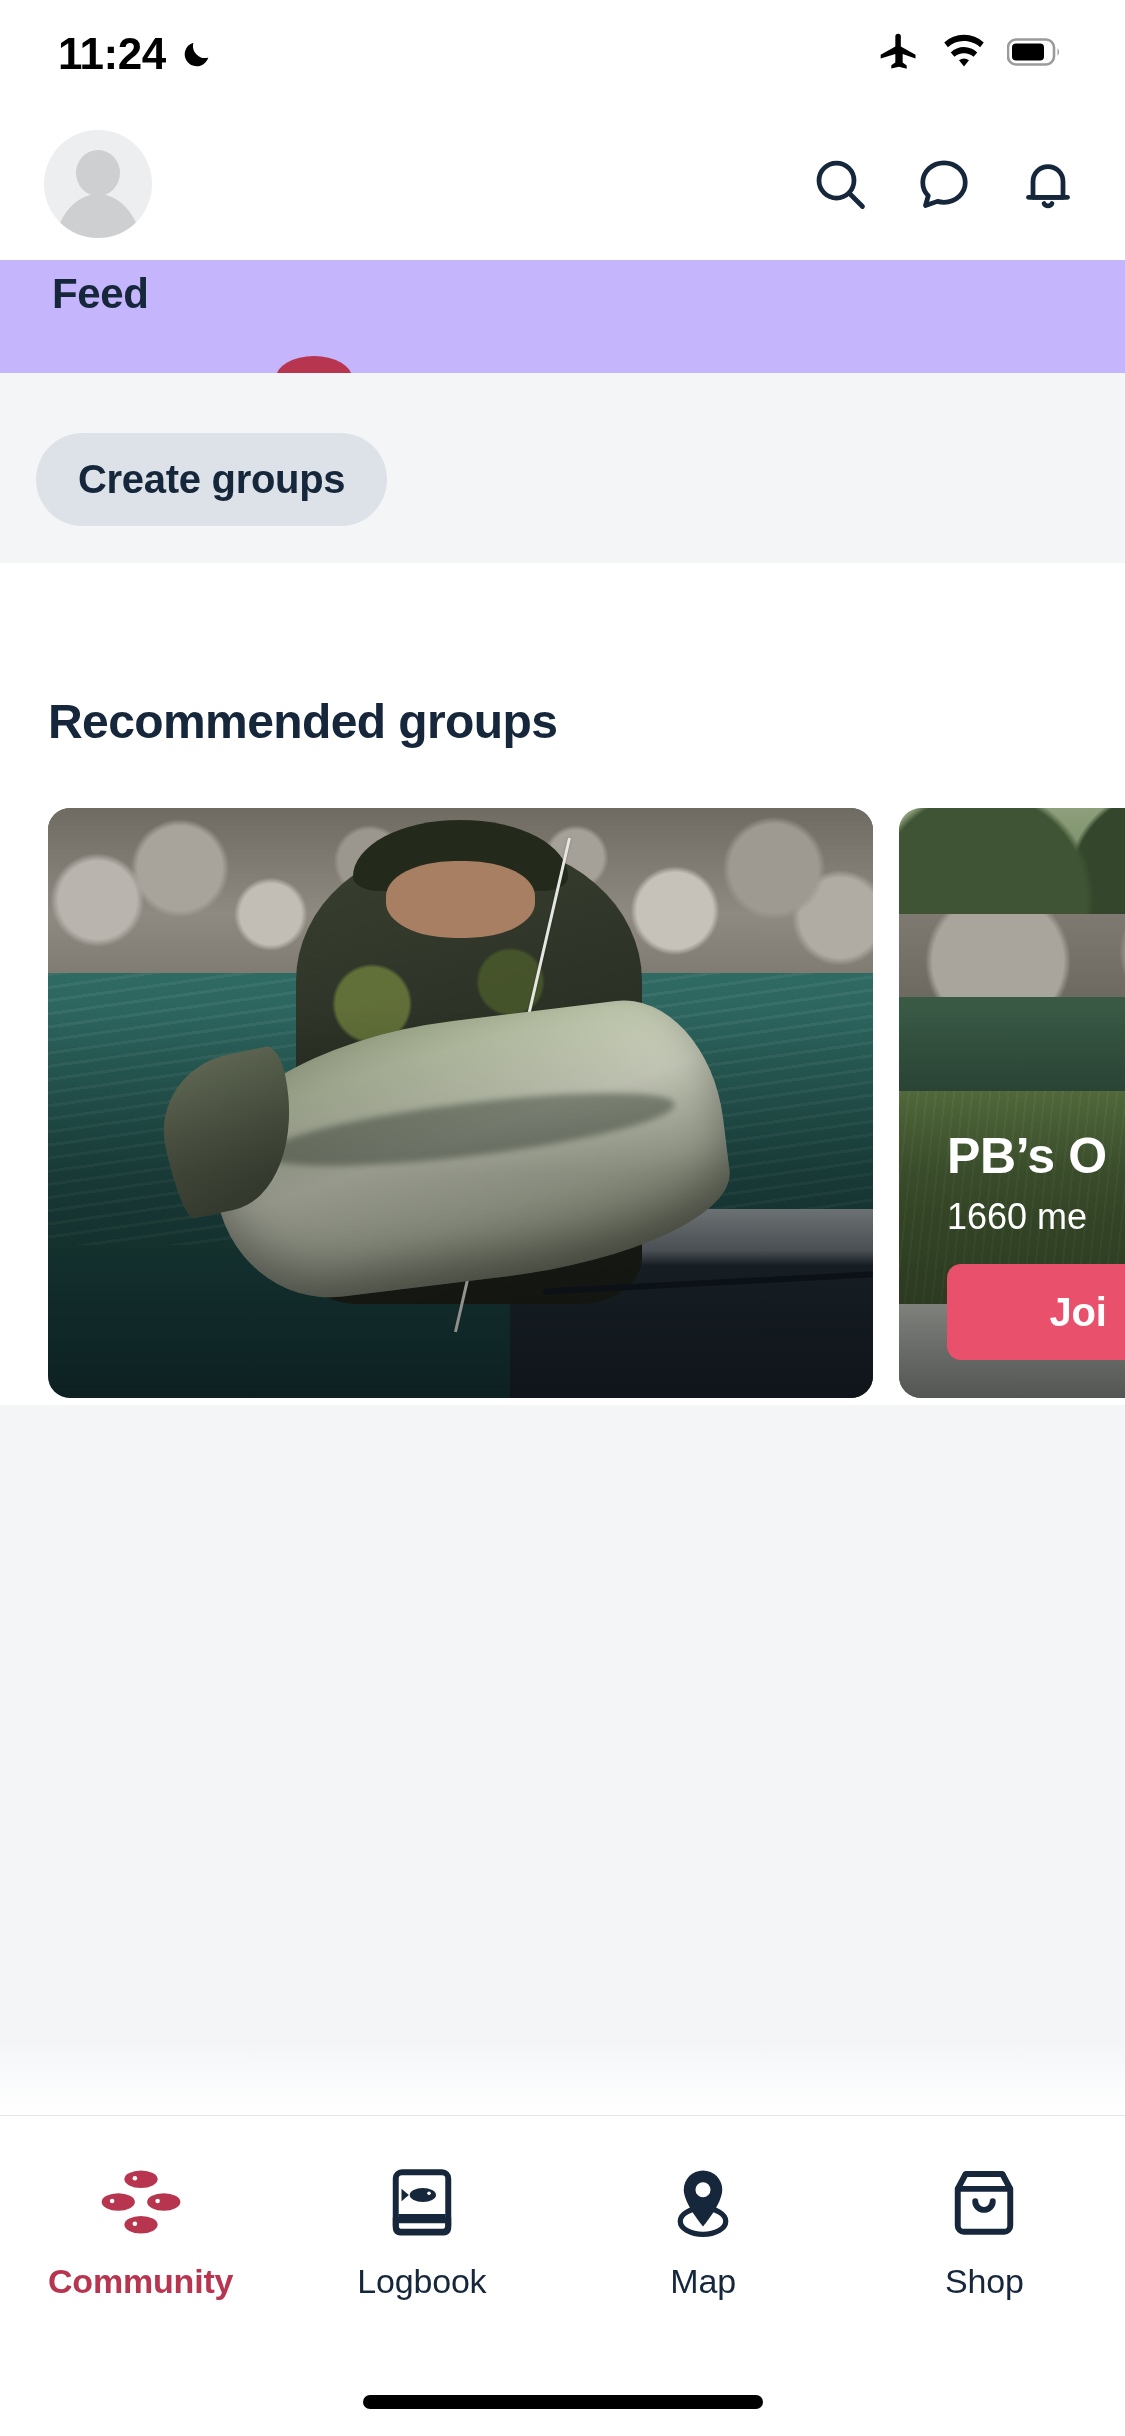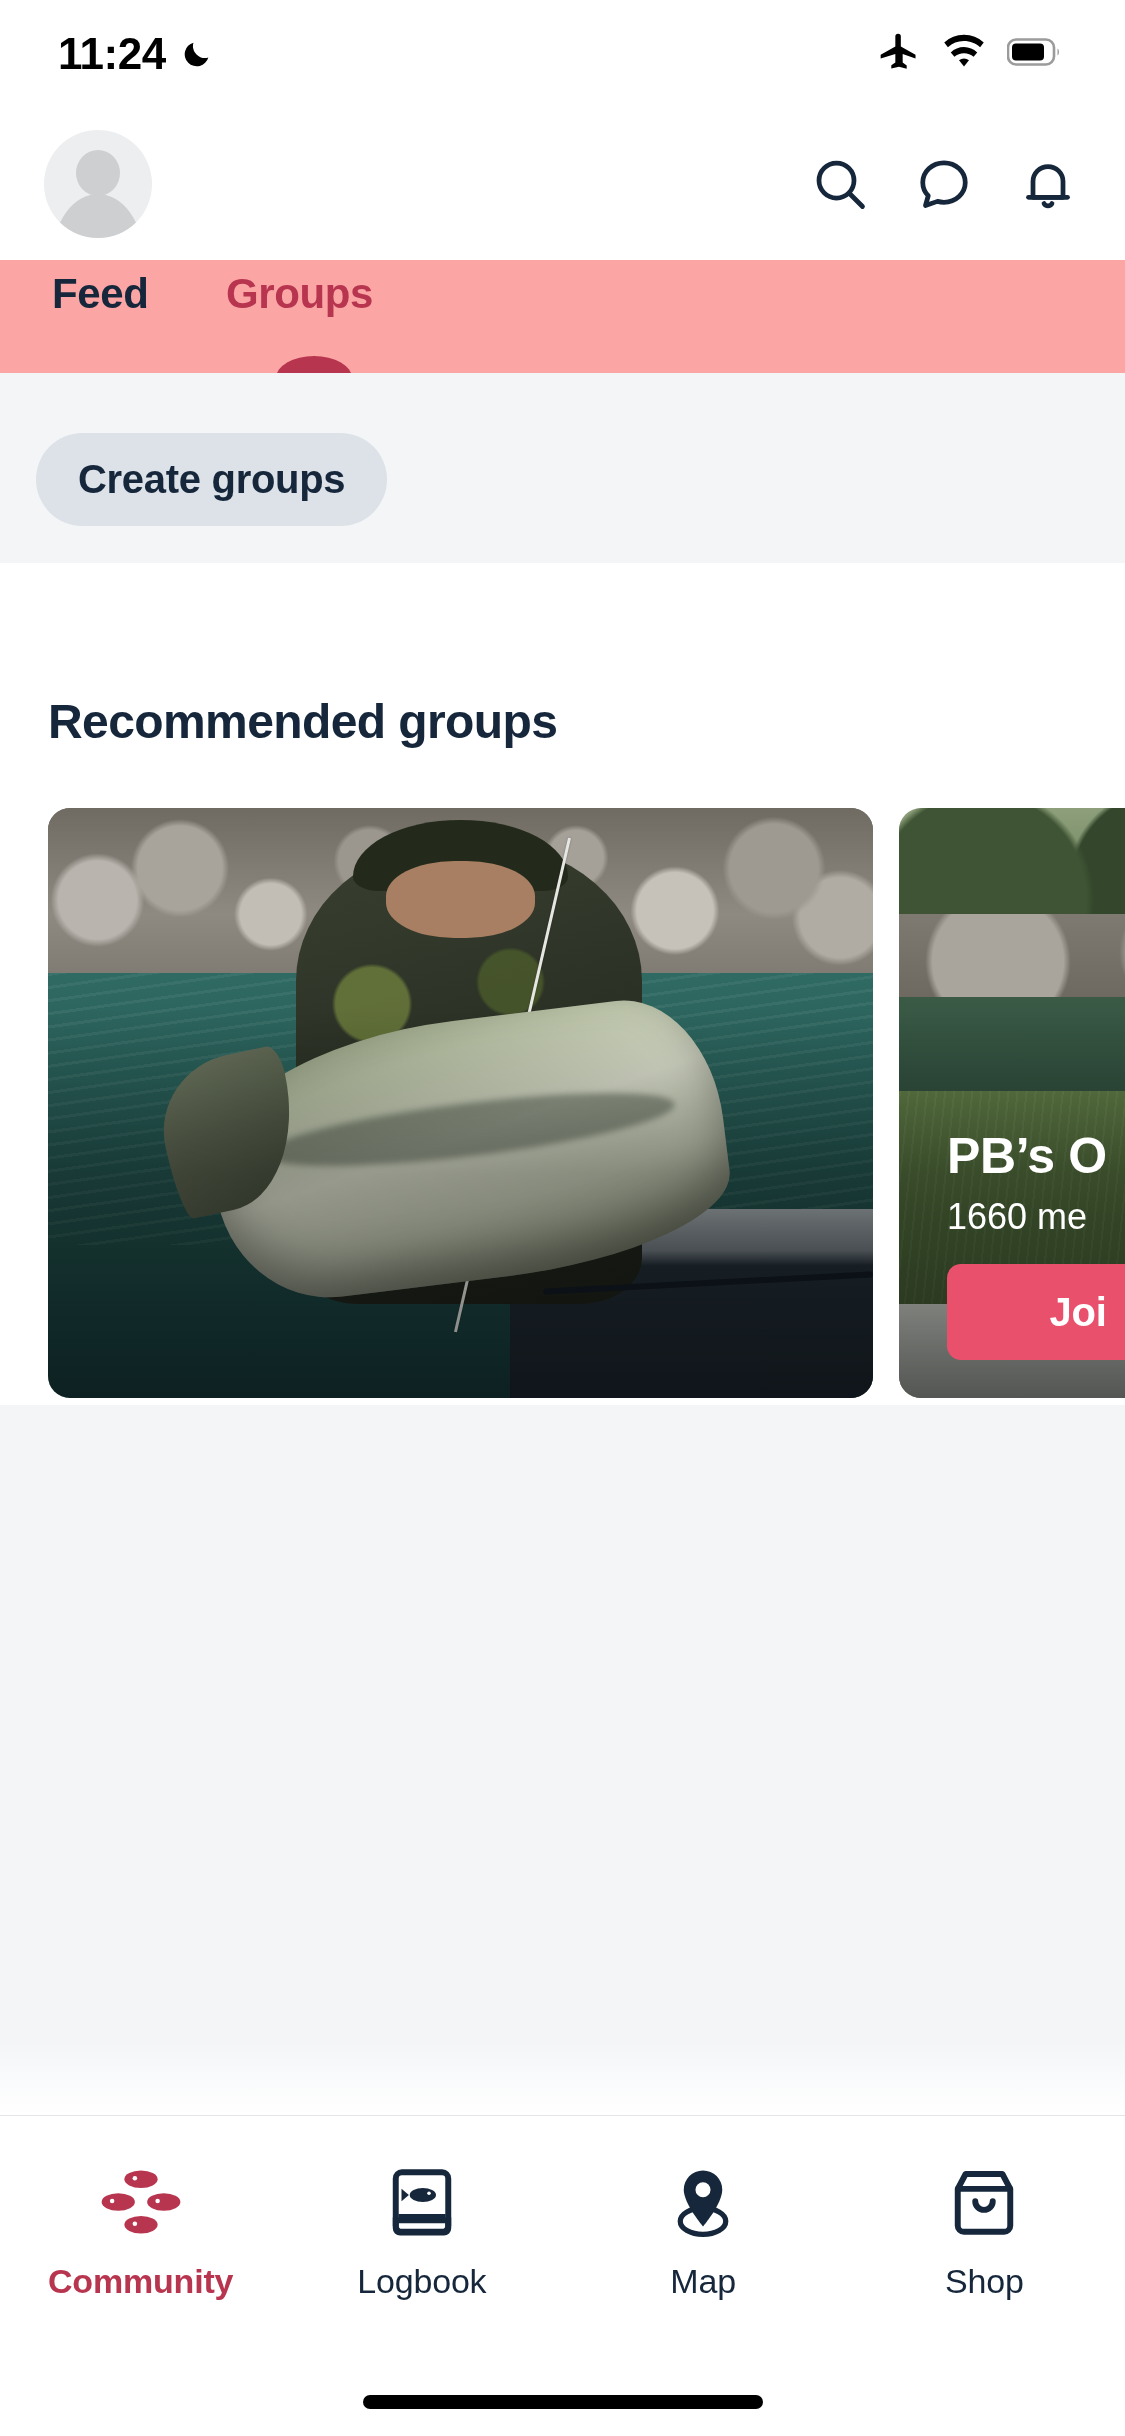--- a/index.html
+++ b/index.html
@@ -41,21 +41,21 @@
     position:absolute; left:50%; bottom:-18px; transform:translateX(-50%);
     width:90px; height:62px; border-radius:50% 50% 0 0 / 100% 100% 0 0;
     background:#cdcfd1;
   }
   .hdr-icons { display:flex; align-items:center; gap:42px; }
   .hdr-icon { width:62px; height:62px; display:flex; align-items:center; justify-content:center; }
 
   
   .tabs {
     position:absolute; top:260px; left:0; width:1125px; height:113px;
-    background:#fca5a5; overflow:hidden;
+    background:#c4b5fd; overflow:hidden;
   }
   .tab {
     position:absolute; top:0; height:113px;
     display:flex; align-items:flex-start; padding-top:10px;
     font-size:42px; font-weight:700; letter-spacing:-0.4px;
   }
   .tab-feed { left:52px; color:#16273c; }
   .tab-groups { left:226px; color:#b8354f; }
   .tab-indicator {
     position:absolute; left:276px; top:356px;
@@ -321,21 +321,20 @@
           <path d="M6 17.3V11a6 6 0 0 1 12 0v6.3z"></path>
           <line x1="4.2" y1="17.3" x2="19.8" y2="17.3"></line>
           <path d="M10.4 19.8a1.8 1.8 0 0 0 3.2 0"></path>
         </svg>
       </div>
     </div>
   </div>
 
   <div class="tabs">
     <div class="tab tab-feed">Feed</div>
-    <div class="tab tab-groups">Groups</div>
   </div>
   <div class="tab-indicator"></div>
 
   <div class="create-band"></div>
   <button class="create-btn">Create groups</button>
 
   <div class="main-white"></div>
   <div class="section-title">Recommended groups</div>
 
   <div class="carousel">

